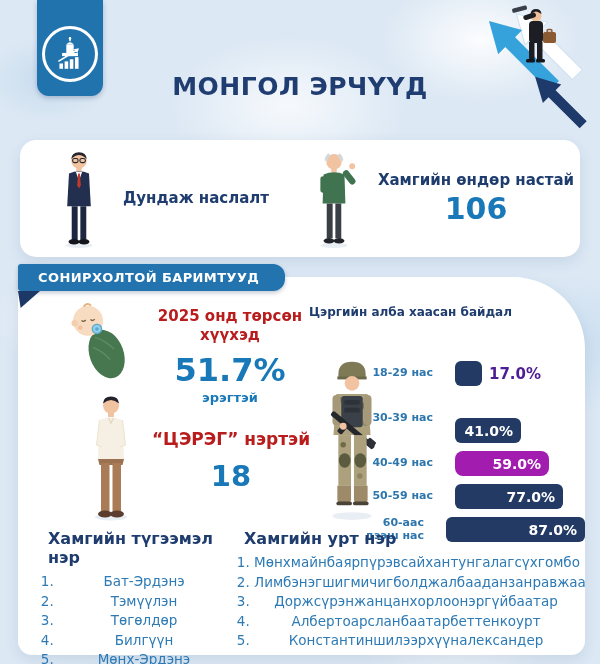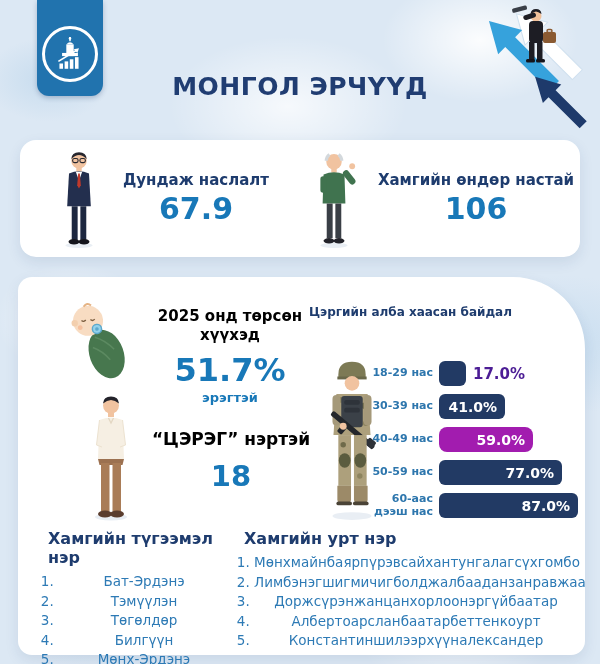--- a/index.html
+++ b/index.html
@@ -49,35 +49,35 @@
     border-radius:3px 12px 12px 3px;z-index:3;box-shadow:0 2px 4px rgba(20,40,80,.25);}
   .badge .fold{position:absolute;left:0;top:27px;width:22px;height:17px;
     background:#1c3867;clip-path:polygon(0 0,100% 0,12% 100%);}
 
   
   .facts-card{left:18px;top:277px;width:567px;height:378px;background:#fff;
     border-radius:14px 72px 14px 14px;box-shadow:0 5px 14px rgba(30,60,110,.10);z-index:2;}
 
   .baby-illo{left:48px;top:22px;}
   .birth-block{left:112px;top:30px;width:200px;text-align:center;}
-  .fact-label{font-size:15px;font-weight:bold;color:#000000;line-height:1.25;}
+  .fact-label{font-size:15px;font-weight:bold;color:#b91c1c;line-height:1.25;}
   .fact-value{font-size:32px;font-weight:bold;color:#1878b8;margin-top:6px;}
   .fact-sublabel{font-size:13px;font-weight:bold;color:#1878b8;margin-top:1px;}
 
   .man-illo{left:60px;top:116px;}
   .tsereg-block{left:118px;top:152px;width:190px;text-align:center;}
   .tsereg-block .fact-label{font-size:17px;}
   .tsereg-block .fact-value{font-size:29px;margin-top:9px;}
 
   .chart-title{left:290px;top:28px;width:205px;text-align:center;
     font-size:12px;font-weight:bold;color:#1e3c6e;line-height:1.25;}
   .soldier-illo{left:293px;top:77px;}
 
   .chart-rows{left:285px;top:84px;width:282px;}
-  .bar-row{display:flex;align-items:center;margin-bottom:8px;min-height:25px;}
+  .bar-row{display:flex;align-items:center;margin-bottom:8px;min-height:25px;gap:16px;}
   .bar-label{width:130px;text-align:right;padding-right:6px;
     font-size:11px;font-weight:bold;color:#2d76ad;line-height:1.15;white-space:pre-line;}
   .bar-area{display:flex;align-items:center;}
   .bar{height:25px;border-radius:6px;display:flex;align-items:center;justify-content:flex-end;}
   .bar-value.inside{color:#fff;font-weight:bold;font-size:14px;padding-right:8px;white-space:nowrap;}
   .bar-value.outside{color:#1b5c94;font-weight:bold;font-size:15px;margin-left:7px;white-space:nowrap;}
 
   .name-list{top:252px;}
   .name-list.common{left:22px;width:190px;}
   .name-list.longest{left:218px;width:342px;}
@@ -153,21 +153,20 @@
         <path d="M19 27 Q30 22 41 27 L43 63 L17 63 Z" fill="#232f4e"></path>
         <path d="M26.5 25 L30 35 L33.5 25 Z" fill="#ffffff"></path>
         <path d="M29.1 27 h1.8 l1.1 13 -2 3.4 -2-3.4 Z" fill="#c0392b"></path>
         <rect x="22" y="63" width="6.5" height="37" fill="#1d2740"></rect>
         <rect x="31.5" y="63" width="6.5" height="37" fill="#1d2740"></rect>
         <ellipse cx="24.5" cy="102" rx="6" ry="3" fill="#15151c"></ellipse>
         <ellipse cx="35.5" cy="102" rx="6" ry="3" fill="#15151c"></ellipse>
       </svg>
       <div class="stat-text">
         <div class="stat-label">Дундаж наслалт</div>
-        <div class="stat-value">67.9</div>
       </div>
     </div>
     <div class="stat">
       <svg width="56" height="100" viewBox="0 0 60 110">
         <ellipse cx="30" cy="106" rx="15" ry="3" fill="#e9eef4"></ellipse>
         <circle cx="30" cy="14" r="8.5" fill="#f1c3a0"></circle>
         <path d="M21.5 13 a9 9 0 0 1 3.5-7" stroke="#d3d8dc" stroke-width="3.5" fill="none"></path>
         <path d="M38.5 13 a9 9 0 0 0 -3.5-7" stroke="#d3d8dc" stroke-width="3.5" fill="none"></path>
         <rect x="27" y="21" width="6" height="5" fill="#f1c3a0"></rect>
         <path d="M18.5 28 Q30 23 41.5 28 L42.5 60 L17.5 60 Z" fill="#40734f"></path>
@@ -179,20 +178,24 @@
         <ellipse cx="24.5" cy="101" rx="6" ry="3" fill="#23232a"></ellipse>
         <ellipse cx="35.5" cy="101" rx="6" ry="3" fill="#23232a"></ellipse>
       </svg>
       <div class="stat-text">
         <div class="stat-label">Хамгийн өндөр настай</div>
         <div class="stat-value">106</div>
       </div>
     </div>
   </section>
 
+  <div class="abs badge">
+    <span>СОНИРХОЛТОЙ БАРИМТУУД</span>
+    <i class="fold"></i>
+  </div>
 
   <section class="abs facts-card">
 
     <div class="abs baby-illo">
       <svg width="68" height="88" viewBox="0 0 66 88">
         <g transform="rotate(-6 30 40)">
           <ellipse cx="38" cy="56" rx="17" ry="25" fill="#47774e" transform="rotate(-14 38 56)"></ellipse>
           <path d="M28 38 q10 4 18 14" stroke="#5c8a61" stroke-width="1.5" fill="none"></path>
           <path d="M25 48 q10 5 16 14" stroke="#5c8a61" stroke-width="1.5" fill="none"></path>
           <circle cx="23" cy="21" r="15" fill="#f8dcc2"></circle>
@@ -278,37 +281,37 @@
         <div class="bar-row">
           <div class="bar-label">18-29 нас</div>
           <div class="bar-area">
             <div class="bar" style="width: 27px; background: rgb(34, 58, 100);"></div>
             <span class="bar-value outside" style="color: #4c1d95;">17.0%</span>
           </div>
         </div>
         <div class="bar-row">
           <div class="bar-label">30-39 нас</div>
           <div class="bar-area">
-            <div class="bar" style="width: 66px; background: rgb(34, 58, 100);">
+            <div class="bar" style="width: 66px; background: rgb(34, 58, 100); margin-top: 24px;">
               <span class="bar-value inside" style="color: rgb(255, 255, 255);">41.0%</span>
             </div>
           </div>
         </div>
         <div class="bar-row">
           <div class="bar-label">40-49 нас</div>
           <div class="bar-area">
             <div class="bar" style="width: 94px; background: #a21caf; border-radius: 8px;">
               <span class="bar-value inside" style="color: rgb(255, 255, 255);">59.0%</span>
             </div>
           </div>
         </div>
         <div class="bar-row">
           <div class="bar-label">50-59 нас</div>
           <div class="bar-area">
-            <div class="bar" style="width: 123px; background: rgb(34, 58, 100);">
+            <div class="bar" style="width: 108px; background: rgb(34, 58, 100);">
               <span class="bar-value inside" style="color: rgb(255, 255, 255);">77.0%</span>
             </div>
           </div>
         </div>
         <div class="bar-row">
           <div class="bar-label">60-аас
 дээш нас</div>
           <div class="bar-area">
             <div class="bar" style="width: 139px; background: rgb(34, 58, 100);">
               <span class="bar-value inside" style="color: rgb(255, 255, 255);">87.0%</span>

